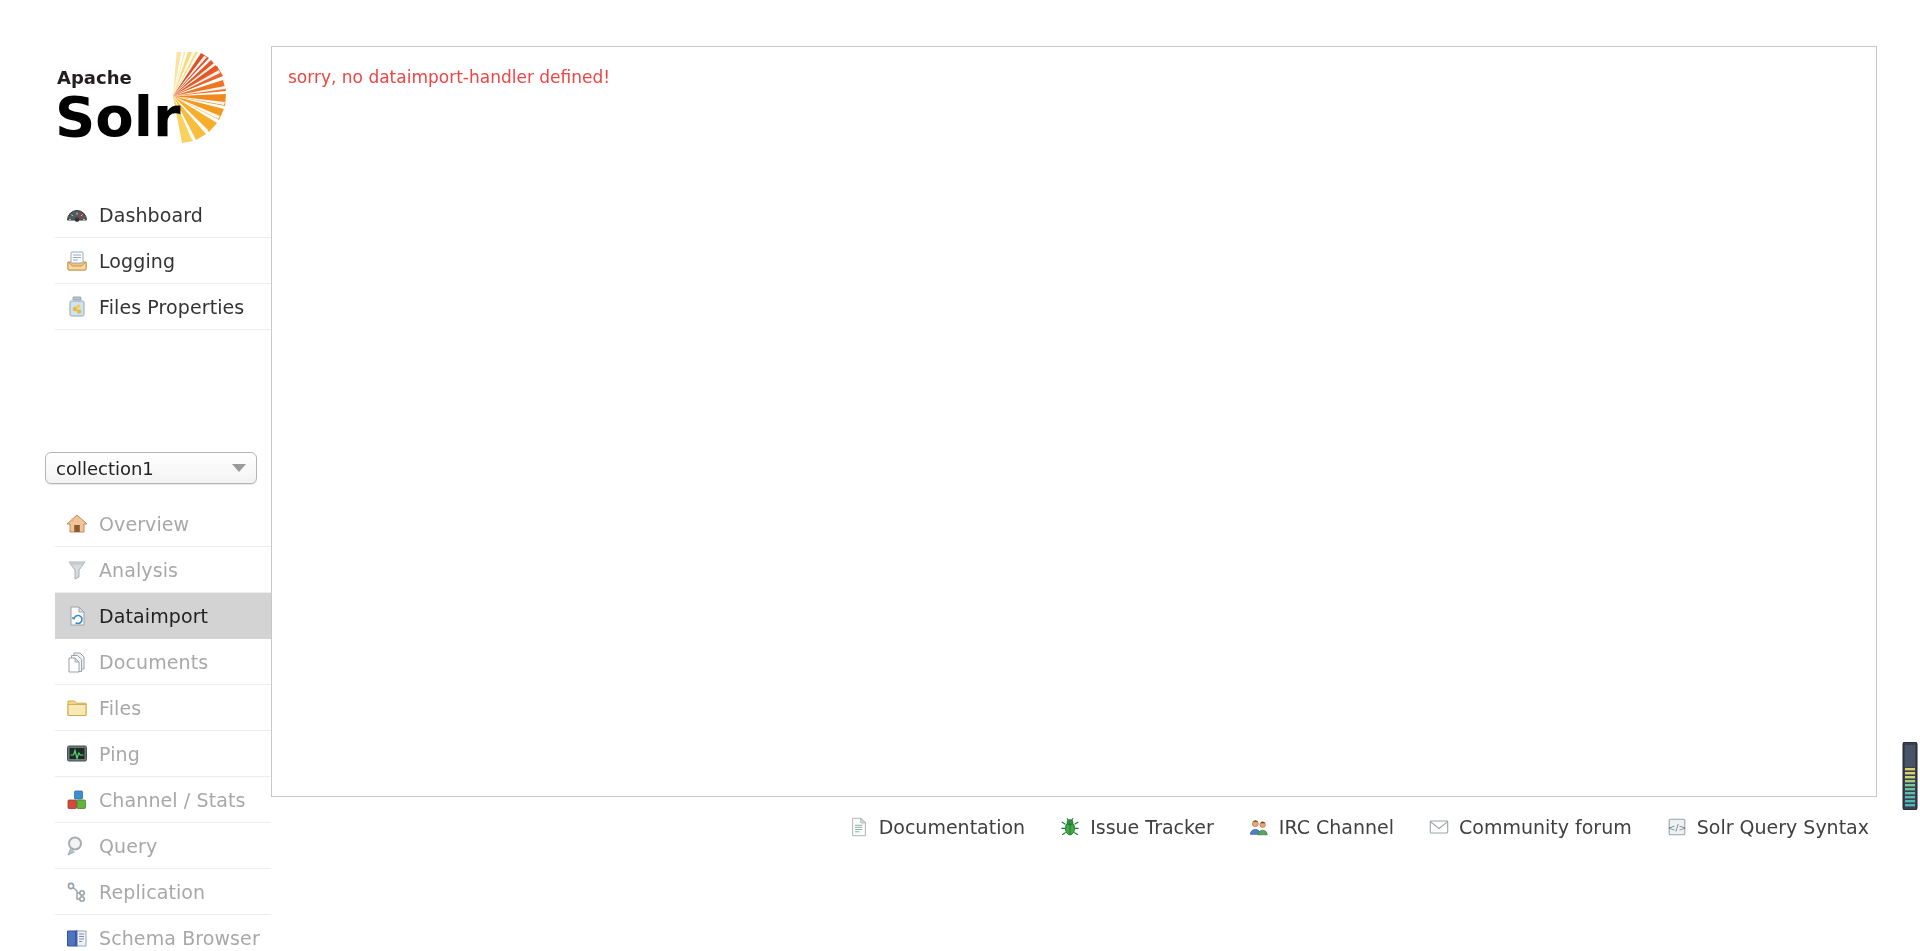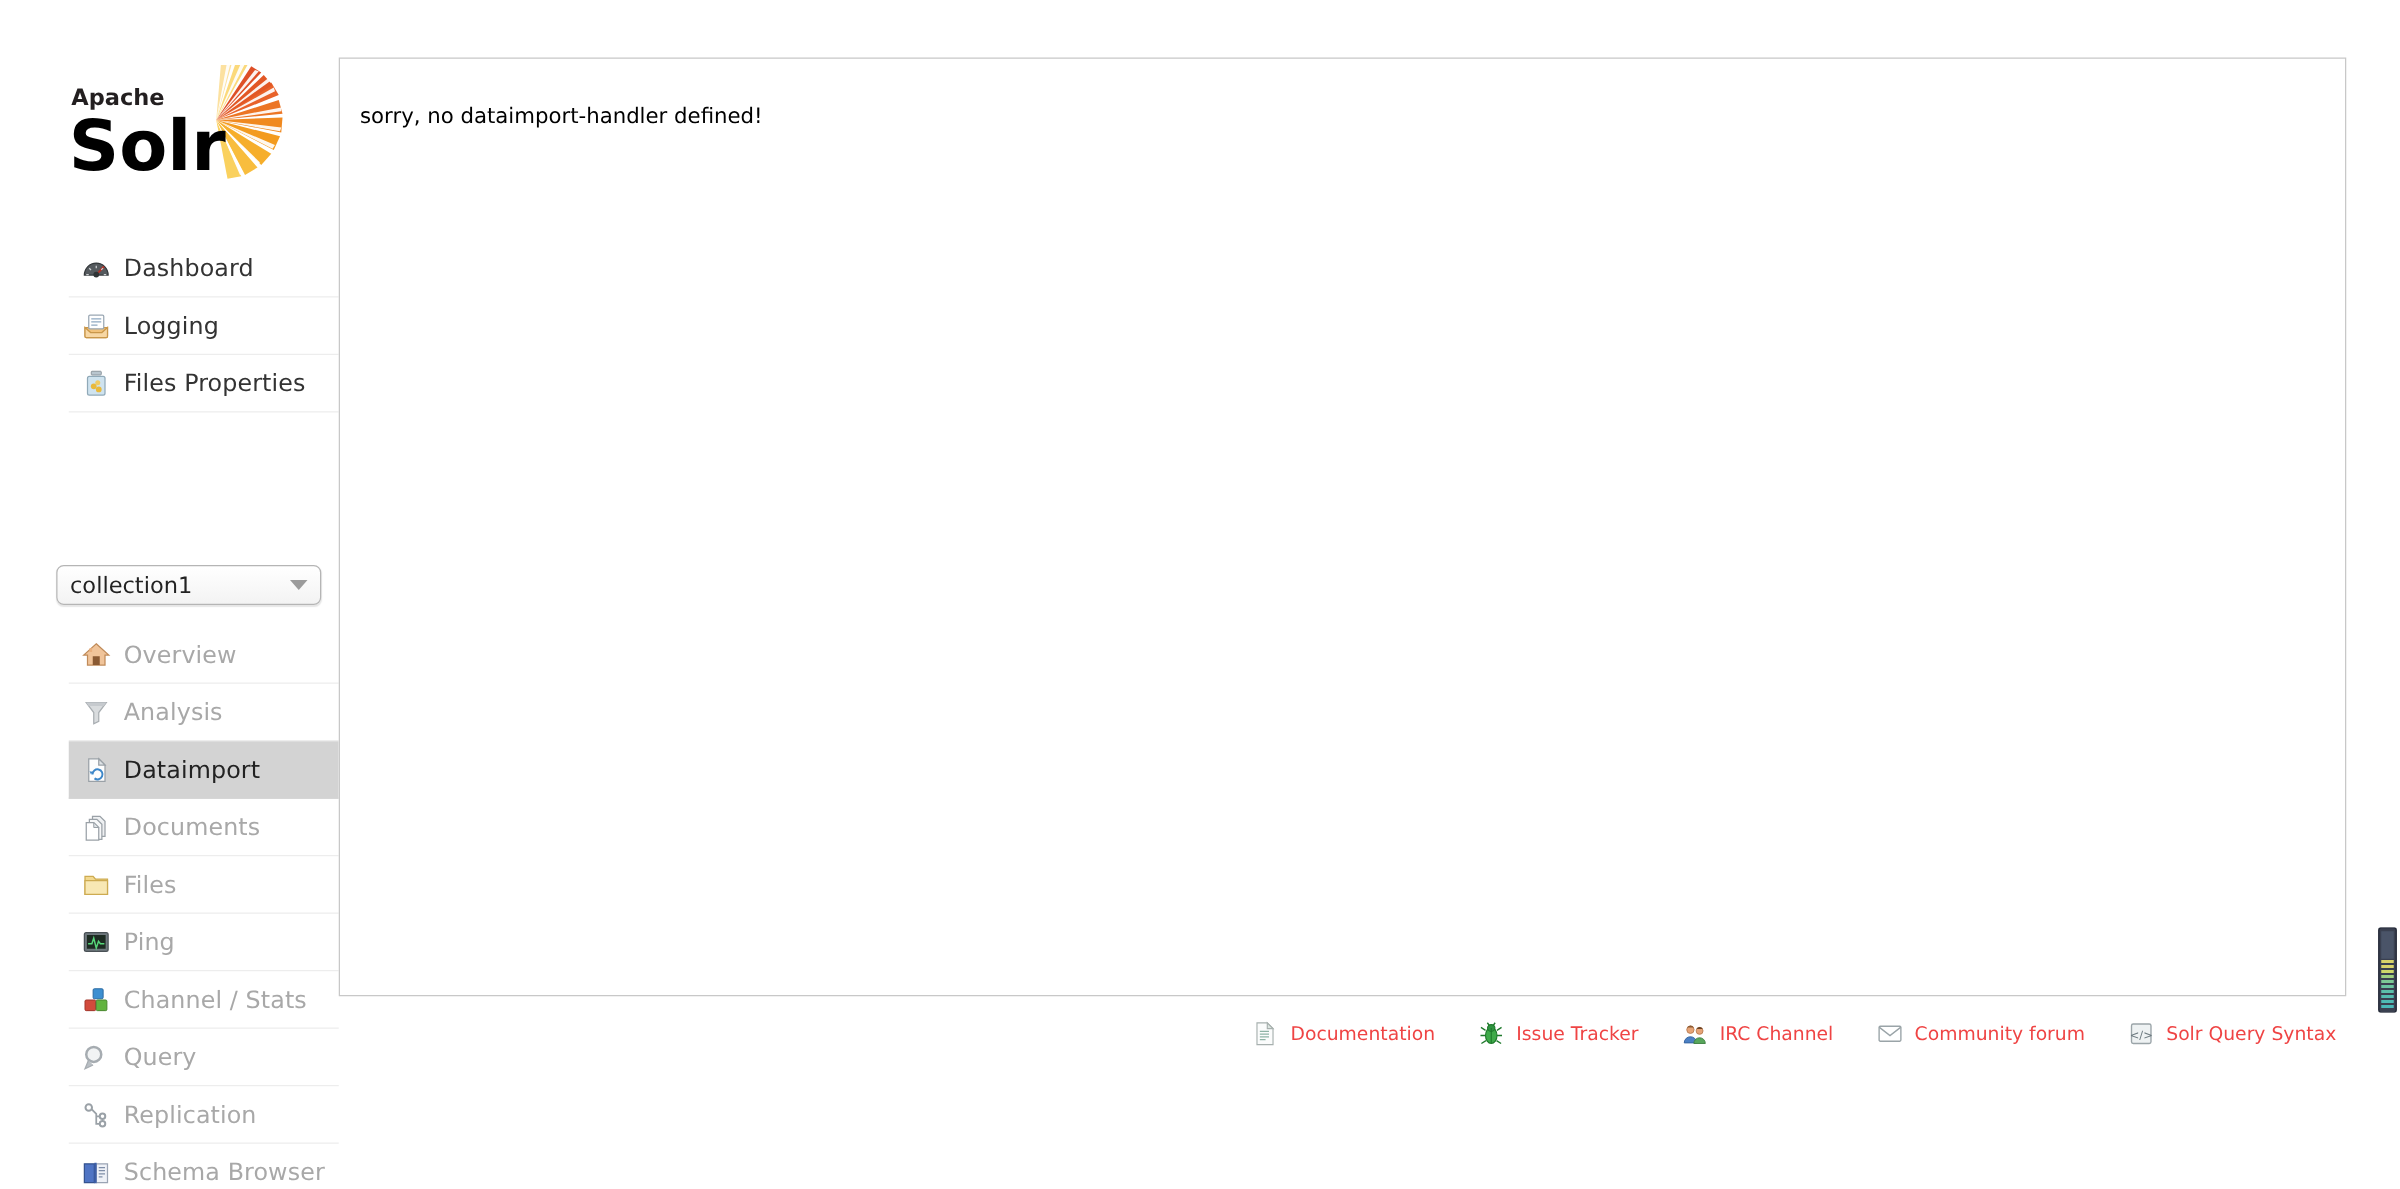--- a/index.html
+++ b/index.html
@@ -92,23 +92,23 @@
   
   #content-panel {
     position: absolute;
     left: 271px; top: 46px;
     width: 1606px; height: 751px;
     border: 1px solid #c8c8c8;
     background: #ffffff;
   }
   #content-msg {
     position: absolute;
-    left: 16px; top: 36px;
+    left: 16px; top: 20px;
     font-size: 17px;
-    color: #000000;
+    color: #ef4444;
   }
 
   
   #footer {
     position: absolute;
     left: 271px; top: 797px;
     width: 1606px; height: 60px;
     display: flex;
     align-items: center;
     justify-content: flex-end;
@@ -121,22 +121,22 @@
     text-decoration: none;
     white-space: nowrap;
   }
   .foot-link .ico {
     width: 22px; height: 22px;
     margin-right: 9px;
     flex: 0 0 22px;
     display: block;
   }
   .foot-link .lbl {
-    font-size: 15px;
-    color: #ef4444;
+    font-size: 19px;
+    color: #404040;
   }
 
   
   #edge-meter {
     position: absolute;
     right: 2px; top: 742px;
     width: 16px; height: 68px;
   }
 </style>
 </head>

